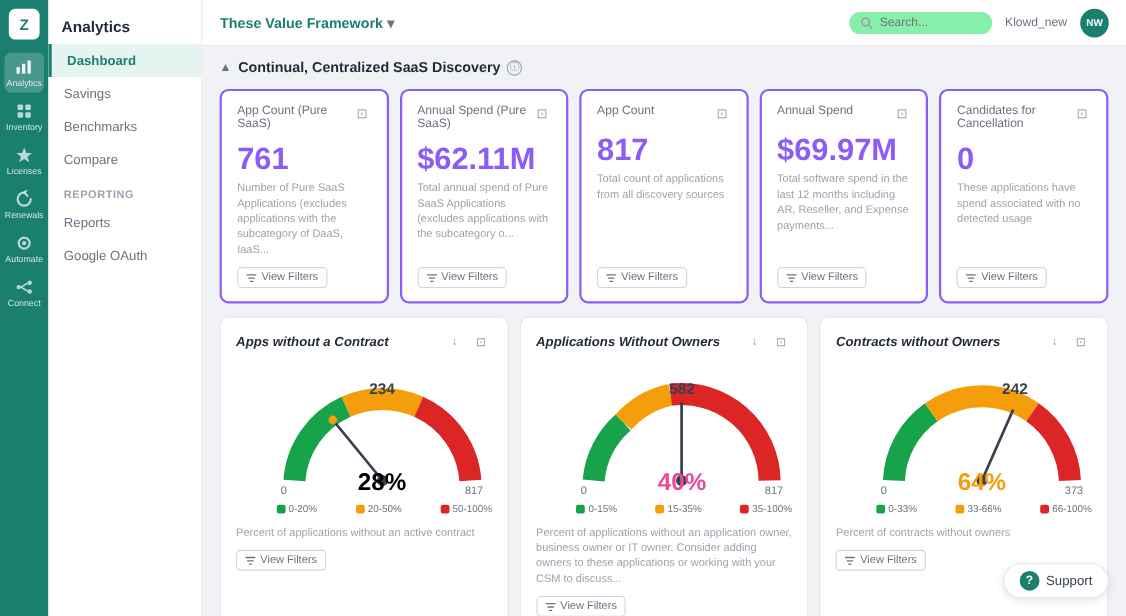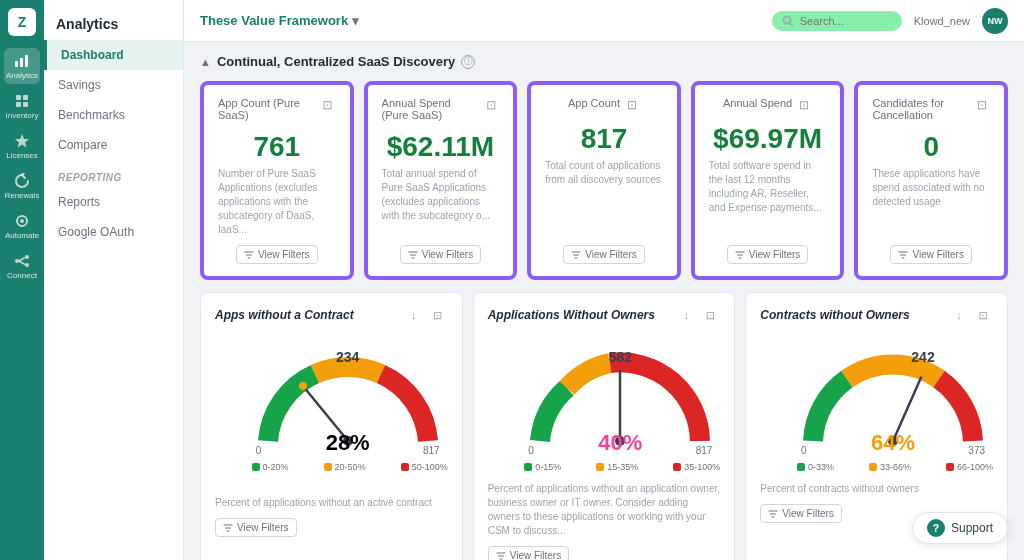--- a/index.html
+++ b/index.html
@@ -12,21 +12,21 @@
     .sidebar-item-icon { width: 36px; height: 36px; display: flex; flex-direction: column; align-items: center; justify-content: center; border-radius: 6px; cursor: pointer; gap: 2px; }
     .sidebar-item-icon.active { background: rgba(255,255,255,0.2); }
     .sidebar-item-icon .icon-shape { width: 16px; height: 16px; display: flex; align-items: center; justify-content: center; }
     .sidebar-item-icon .icon-label { font-size: 8px; color: rgba(255,255,255,0.8); text-align: center; }
 
     
     .left-nav { width: 140px; background: #fff; border-right: 1px solid #e5e7eb; display: flex; flex-direction: column; flex-shrink: 0; padding-top: 8px; }
     .left-nav-title { font-size: 14px; font-weight: 600; color: #1f2937; padding: 8px 12px; }
     .nav-item { padding: 8px 14px; font-size: 12px; color: #6b7280; cursor: pointer; display: flex; align-items: center; gap: 6px; }
     .nav-item.active { background: #e6f4f1; color: #1a7f6e; font-weight: 600; border-left: 3px solid #1a7f6e; }
-    .nav-section-title { font-size: 10px; font-weight: 700; color: #9ca3af; padding: 12px 14px 4px; text-transform: uppercase; letter-spacing: 0.05em; font-style: italic; }
+    .nav-section-title { font-size: 10px; font-weight: 700; color: #9ca3af; padding: 12px 14px 4px; text-transform: uppercase; letter-spacing: 0.05em; }
 
     
     .main { flex: 1; display: flex; flex-direction: column; overflow: hidden; }
     .top-bar { background: #fff; border-bottom: 1px solid #e5e7eb; padding: 8px 16px; display: flex; align-items: center; justify-content: space-between; height: 42px; flex-shrink: 0; }
     .breadcrumb { display: flex; align-items: center; gap: 4px; color: #1a7f6e; font-size: 13px; font-weight: 600; }
     .breadcrumb-arrow { color: #6b7280; }
     .top-bar-right { display: flex; align-items: center; gap: 12px; }
     .search-box { display: flex; align-items: center; background: #86efac; border-radius: 20px; padding: 4px 10px; gap: 6px; width: 130px; }
     .search-box input { background: none; border: none; outline: none; font-size: 11px; color: #6b7280; width: 80px; }
     .user-badge { width: 26px; height: 26px; background: #1a7f6e; border-radius: 50%; display: flex; align-items: center; justify-content: center; color: #fff; font-size: 9px; font-weight: 700; }
@@ -36,25 +36,25 @@
     .content { flex: 1; overflow-y: auto; padding: 12px 16px; background: #f0f2f5; }
 
     
     .section-header { display: flex; align-items: center; gap: 6px; margin-bottom: 12px; }
     .section-collapse { color: #6b7280; cursor: pointer; font-size: 11px; }
     .section-title { font-size: 13px; font-weight: 600; color: #1f2937; }
     .info-icon { width: 14px; height: 14px; border-radius: 50%; border: 1px solid #9ca3af; display: flex; align-items: center; justify-content: center; font-size: 9px; color: #9ca3af; cursor: pointer; }
 
     
     .cards-row { display: flex; gap: 10px; margin-bottom: 12px; }
-    .metric-card { background: #fff; border-radius: 8px; padding: 12px 14px; flex: 1; border: 4px solid #8b5cf6; display: flex; flex-direction: column; min-height: 140px; align-items: center; }
+    .metric-card { background: #fff; border-radius: 8px; padding: 12px 14px; flex: 1; border: 2px solid #8b5cf6; display: flex; flex-direction: column; min-height: 140px; }
     .card-header { display: flex; justify-content: space-between; align-items: flex-start; margin-bottom: 6px; }
     .card-title { font-size: 11px; color: #6b7280; font-weight: 500; flex: 1; padding-right: 4px; }
     .card-icon { width: 16px; height: 16px; display: flex; align-items: center; justify-content: center; color: #9ca3af; cursor: pointer; }
-    .card-value { font-size: 28px; font-weight: 700; color: #15803d; margin: 4px 0; }
+    .card-value { font-size: 28px; font-weight: 700; color: #8b5cf6; margin: 4px 0; }
     .card-desc { font-size: 10px; color: #9ca3af; line-height: 1.4; flex: 1; }
     .view-filters-btn { display: flex; align-items: center; gap: 4px; font-size: 10px; color: #6b7280; border: 1px solid #d1d5db; border-radius: 4px; padding: 3px 7px; cursor: pointer; margin-top: 8px; width: fit-content; background: #fff; }
 
     
     .chart-row { display: flex; gap: 10px; margin-bottom: 12px; }
     .chart-card { background: #fff; border-radius: 8px; padding: 12px 14px; flex: 1; border: 1px solid #e5e7eb; }
     .chart-card-header { display: flex; justify-content: space-between; align-items: center; margin-bottom: 8px; }
     .chart-card-title { font-size: 12px; font-weight: 600; color: #1f2937; font-style: italic; }
     .chart-actions { display: flex; gap: 4px; }
     .chart-action-btn { width: 20px; height: 20px; display: flex; align-items: center; justify-content: center; color: #9ca3af; cursor: pointer; font-size: 11px; }
@@ -289,21 +289,21 @@
             <div class="legend-item">
                 <div class="legend-dot" style="background:#f59e0b;"></div>
                 <span>20-50%</span>
               </div>
             <div class="legend-item">
                 <div class="legend-dot" style="background:#dc2626;"></div>
                 <span>50-100%</span>
               </div>
           </div>
         </div>
-        <div class="card-desc" style="margin-top:20px;">Percent of applications without an active contract</div>
+        <div class="card-desc" style="margin-top:6px;">Percent of applications without an active contract</div>
         <button class="view-filters-btn">
           <svg width="10" height="10" viewBox="0 0 10 10">
               <path d="M1 2h8M2.5 5h5M4 8h2" stroke="#6b7280" stroke-width="1.2" stroke-linecap="round"></path>
             </svg>
           View Filters
         </button>
       </div>
 
       <div class="chart-card">
         <div class="chart-card-header">

